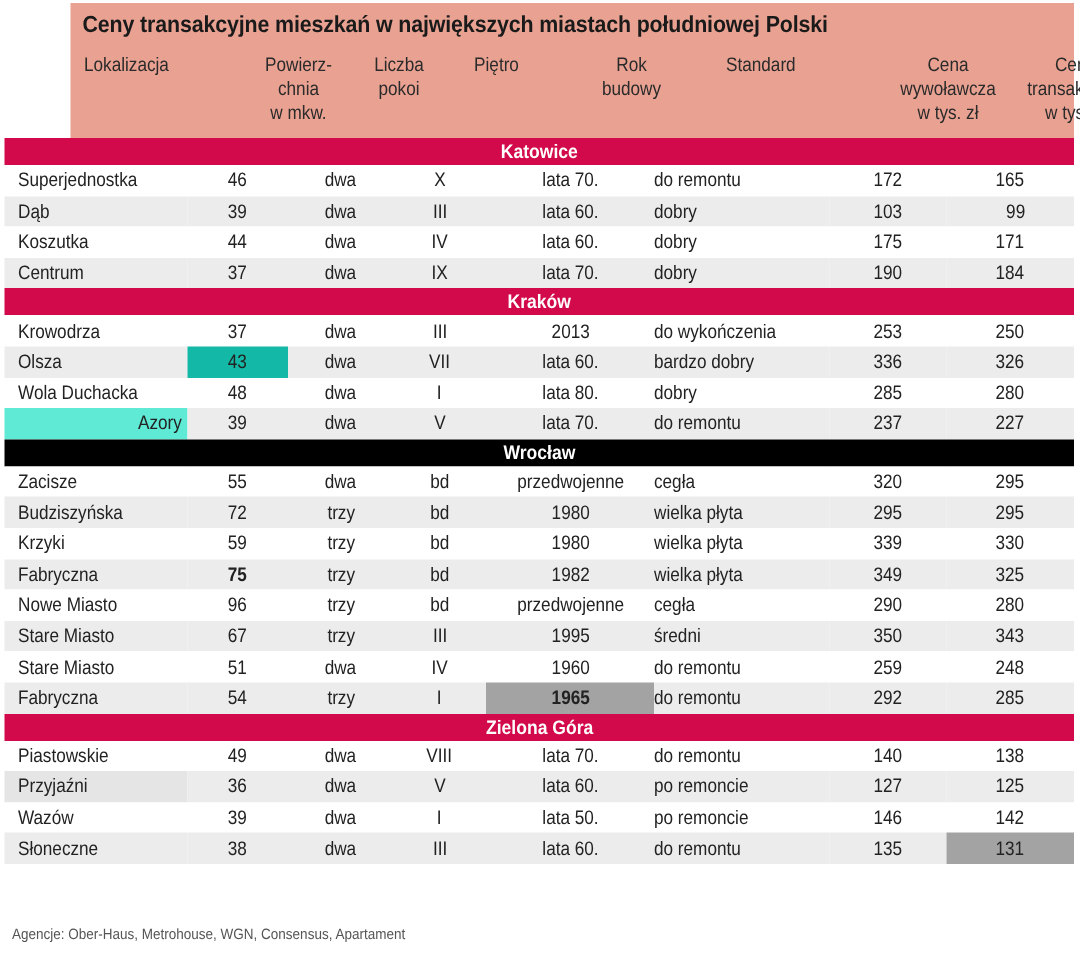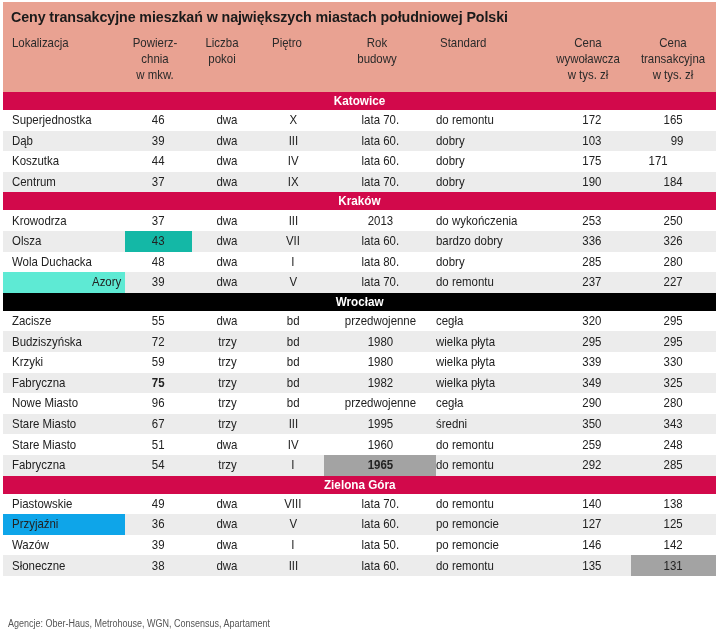--- a/index.html
+++ b/index.html
@@ -1,18 +1,18 @@
 <!DOCTYPE html>
 <html><head>
 <meta charset="utf-8">
 <style>
   html, body { margin: 0; padding: 0; background: #ffffff; }
   body { width: 720px; height: 636px; overflow: hidden; font-family: "Liberation Sans", "DejaVu Sans", sans-serif; color: #1e1e1e; }
   .wrap { position: absolute; left: 3px; top: 2px; width: 713px; }
-  .head { background: #e9a292; padding: 0; height: 90px; position: relative; }
+  .head { background: #e9a292; padding: 0; height: 90px; position: relative; margin-left: 44px; }
   .title { position: absolute; left: 8px; top: 6px; font-size: 15.5px; font-weight: bold; color: #1a1a1a; letter-spacing: -0.1px; white-space: nowrap; transform: scaleX(0.92); transform-origin: left top; }
   .hcols { position: absolute; left: 0; top: 33px; width: 713px; height: 56px; }
   .hc { position: absolute; top: 0; font-size: 13px; line-height: 16px; color: #2a2a2a; white-space: pre-line; transform: scaleX(0.88); }
   .hc.left { transform-origin: left top; }
   .hc.center { text-align: center; transform-origin: center top; }
   table { border-collapse: collapse; width: 713px; table-layout: fixed; }
   td { padding: 0; height: 20.6px; font-size: 13px; line-height: 20px; white-space: nowrap; color: #222; }
   td span { display: inline-block; transform: scaleX(0.88); }
   td.c0 span { transform-origin: left center; }
   td.c0 { padding-left: 9px; }
@@ -91,21 +91,21 @@
           <td class="rnum" style="padding-right: 33px; background: rgb(236, 236, 236);"><span>99</span></td>
         </tr>
         <tr class="odd">
           <td class="c0"><span>Koszutka</span></td>
           <td class="num"><span>44</span></td>
           <td class="num"><span>dwa</span></td>
           <td class="ctr"><span>IV</span></td>
           <td class="ctr"><span>lata 60.</span></td>
           <td class="std"><span>dobry</span></td>
           <td class="num"><span>175</span></td>
-          <td class="rnum" style="padding-right: 33px; text-align: center;"><span>171</span></td>
+          <td class="rnum" style="padding-right: 33px;"><span>171</span></td>
         </tr>
         <tr class="even">
           <td class="c0" style="background: rgb(236, 236, 236);"><span>Centrum</span></td>
           <td class="num" style="background: rgb(236, 236, 236);"><span>37</span></td>
           <td class="num" style="background: rgb(236, 236, 236);"><span>dwa</span></td>
           <td class="ctr" style="background: rgb(236, 236, 236);"><span>IX</span></td>
           <td class="ctr" style="background: rgb(236, 236, 236);"><span>lata 70.</span></td>
           <td class="std" style="background: rgb(236, 236, 236);"><span>dobry</span></td>
           <td class="num" style="background: rgb(236, 236, 236);"><span>190</span></td>
           <td class="rnum" style="padding-right: 33px; background: rgb(236, 236, 236);"><span>184</span></td>
@@ -243,21 +243,21 @@
           <td class="c0"><span>Piastowskie</span></td>
           <td class="num"><span>49</span></td>
           <td class="num"><span>dwa</span></td>
           <td class="ctr"><span>VIII</span></td>
           <td class="ctr"><span>lata 70.</span></td>
           <td class="std"><span>do remontu</span></td>
           <td class="num"><span>140</span></td>
           <td class="rnum" style="padding-right: 33px;"><span>138</span></td>
         </tr>
         <tr class="even">
-          <td class="c0" style="background: #0ea5e9;"><span>Przyjaźni</span></td>
+          <td class="c0" style="background: #e5e5e5;"><span>Przyjaźni</span></td>
           <td class="num" style="background: rgb(236, 236, 236);"><span>36</span></td>
           <td class="num" style="background: rgb(236, 236, 236);"><span>dwa</span></td>
           <td class="ctr" style="background: rgb(236, 236, 236);"><span>V</span></td>
           <td class="ctr" style="background: rgb(236, 236, 236);"><span>lata 60.</span></td>
           <td class="std" style="background: rgb(236, 236, 236);"><span>po remoncie</span></td>
           <td class="num" style="background: rgb(236, 236, 236);"><span>127</span></td>
           <td class="rnum" style="padding-right: 33px; background: rgb(236, 236, 236);"><span>125</span></td>
         </tr>
         <tr class="odd">
           <td class="c0"><span>Wazów</span></td>

